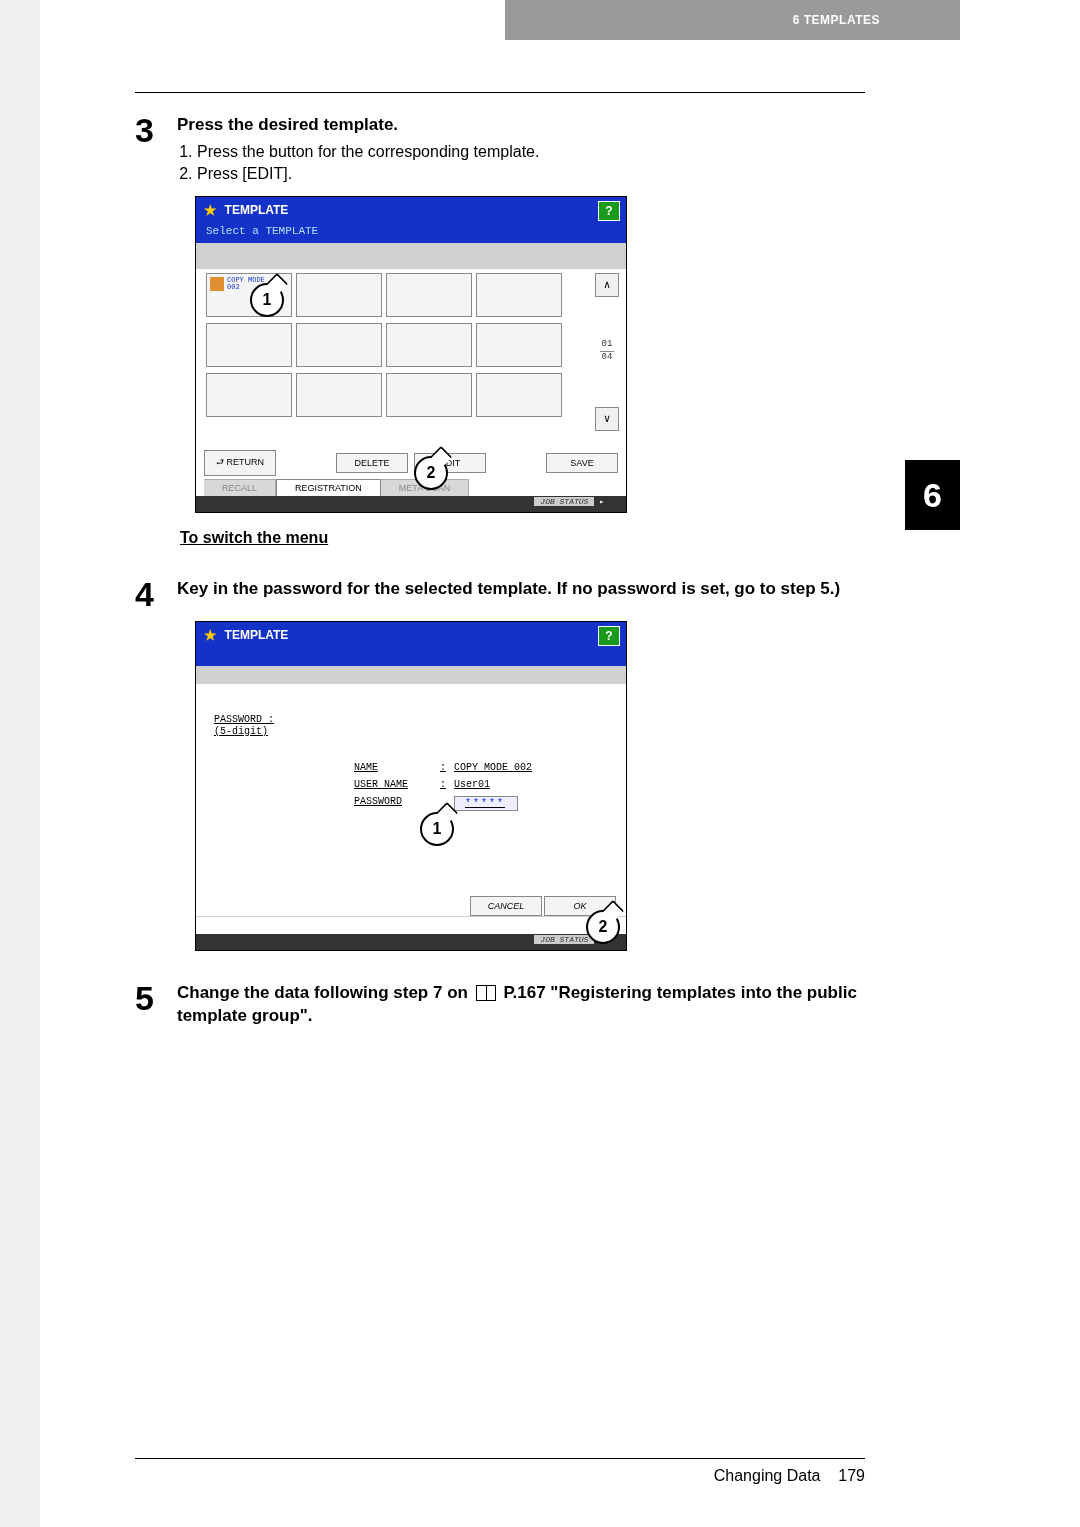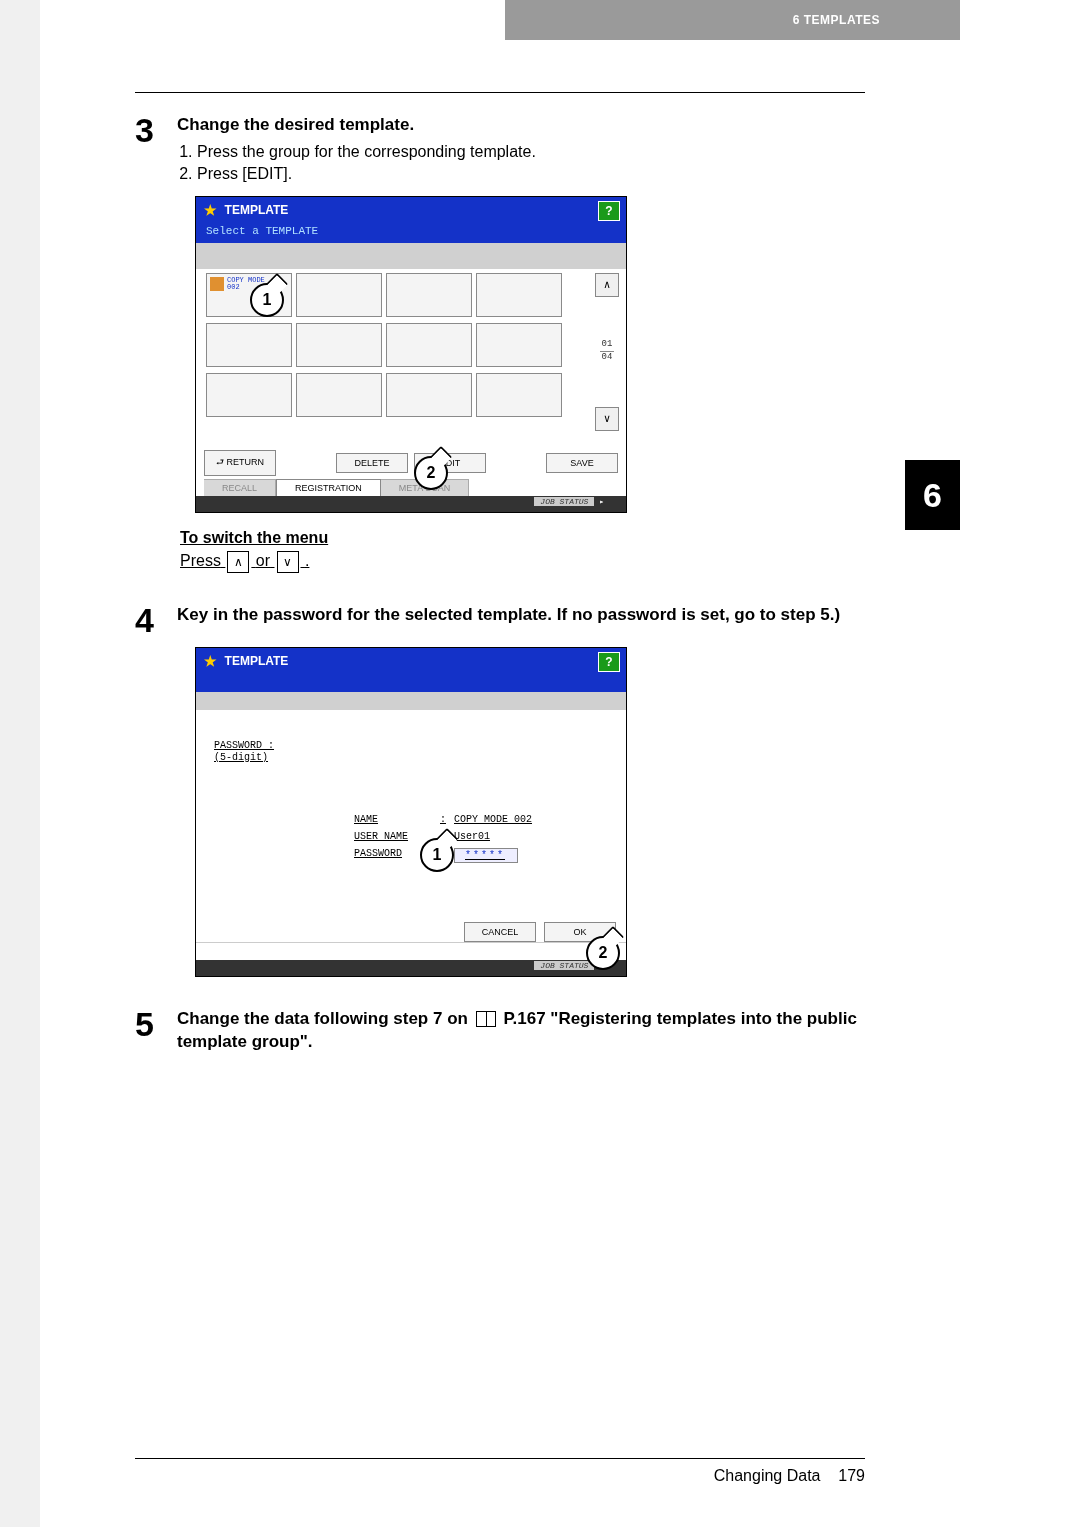--- a/index.html
+++ b/index.html
@@ -317,21 +317,21 @@
   .ss2 { height: 328px; }
   .ss2-body {
     padding: 30px 18px 10px 18px;
     font-size: 10px;
     color: #000;
     font-family: "Courier New", monospace;
     text-decoration: underline;
   }
   .pw-label { font-size: 10px; line-height: 1.2; }
   .info-table {
-    margin-top: 50px;
+    margin-top: 24px;
     margin-left: 140px;
     font-size: 10px;
   }
   .info-row { display: flex; gap: 6px; margin-bottom: 6px; }
   .info-key { width: 80px; }
   .info-sep { width: 8px; }
   .pw-field {
     display: inline-block;
     border: 1px solid #888;
     background: #eef;
@@ -339,21 +339,22 @@
     font-size: 10px;
     padding: 1px 10px;
     letter-spacing: 2px;
     min-width: 42px;
   }
   .ok-row {
     position: absolute;
     bottom: 34px;
     right: 10px;
     display: flex;
-    gap: 8px;
+    gap: 2px;
+    font-style: italic;
   }
   .book-icon {
     display: inline-block;
     width: 18px;
     height: 14px;
     border: 1.5px solid #000;
     position: relative;
     vertical-align: middle;
     margin: 0 3px;
     background: #fff;
@@ -390,23 +391,23 @@
   <div class="side-tab">
     <span>6</span>
   </div>
 
   <div class="content">
     <hr class="hr">
 
     <div class="step">
       <div class="step-num">3</div>
       <div class="step-body">
-        <div class="step-title">Change the desired template.</div>
+        <div class="step-title">Press the desired template.</div>
         <ol class="sub">
-          <li>Press the group for the corresponding template.</li>
+          <li>Press the button for the corresponding template.</li>
           <li>Press [EDIT].</li>
         </ol>
       </div>
     </div>
 
     <div class="screenshot-wrap">
       <div class="screenshot ss1">
         <div class="ss-titlebar">
           <span class="star-icon">★</span>
           <span>TEMPLATE</span>
@@ -469,27 +470,20 @@
           <span>1</span>
         </div>
         <div class="callout" style="bottom:22px;left:218px">
           <span>2</span>
         </div>
       </div>
     </div>
 
     <div class="note-block">
       <div class="note-title">To switch the menu</div>
-      <div>
-        <span>Press</span>
-        <span class="key-box">∧</span>
-        <span>or</span>
-        <span class="key-box">∨</span>
-        <span>.</span>
-      </div>
     </div>
 
     <div class="step" style="margin-top:30px">
       <div class="step-num">4</div>
       <div class="step-body">
         <div class="step-title">Key in the password for the selected template. If no password is set, go to step 5.)</div>
       </div>
     </div>
 
     <div class="screenshot-wrap">

